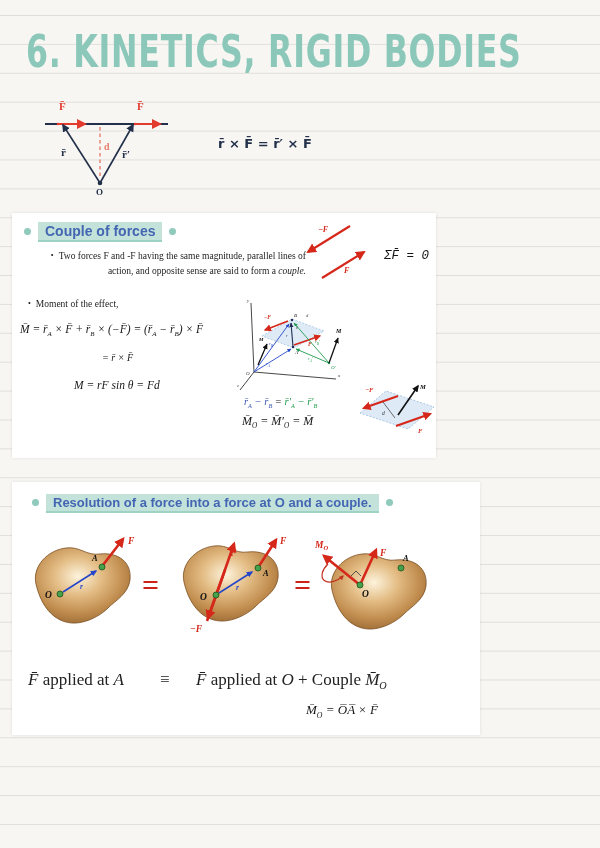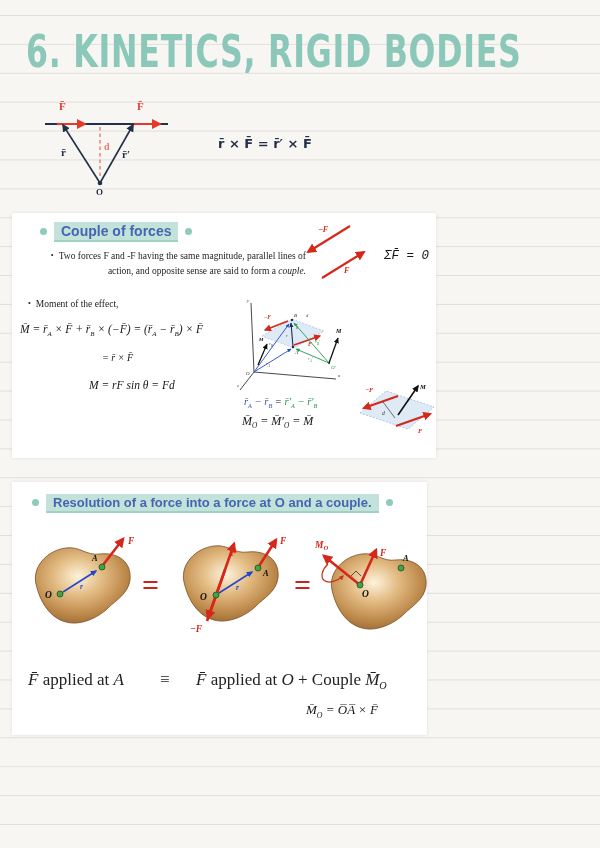--- a/index.html
+++ b/index.html
@@ -6,21 +6,21 @@
   .page{position:relative;width:600px;height:848px;overflow:hidden;
     background-color:#f7f6f3;
     background-image:linear-gradient(to bottom,#e0dfdb 1px,transparent 1px);
     background-size:100% 28.9px;background-position:0 15px;
     font-family:"Liberation Serif",serif;color:#222;}
   .title{position:absolute;left:26px;top:26px;font-family:"DejaVu Sans",sans-serif;
     font-weight:bold;font-size:44px;color:#8cc8ba;transform:scaleX(.72);
     transform-origin:0 0;white-space:nowrap;letter-spacing:1px;}
   .card{position:absolute;background:#fff;box-shadow:0 0 3px rgba(0,0,0,.10);}
   .card1{left:12px;top:213px;width:424px;height:245px;}
-  .card2{left:12px;top:482px;width:415px;height:253px;}
+  .card2{left:12px;top:482px;width:468px;height:253px;}
   .heading-row{position:absolute;display:flex;align-items:center;gap:7px;}
   .dot{width:7px;height:7px;border-radius:50%;background:#8fcabd;flex:0 0 auto;}
   .hl{background:#c2e2da;box-shadow:0 2px 0 #9ed2c5;padding:1px 7px;
     font-family:"Liberation Sans",sans-serif;font-weight:bold;color:#4466b2;}
   .h1t{font-size:14px;}
   .h2t{font-size:13px;}
   .txt{position:absolute;font-size:9.5px;line-height:1.55;color:#1c1c1c;text-align:right;}
   .mk{margin-right:5px;font-size:8px;vertical-align:1px;}
   .eq{position:absolute;font-style:italic;color:#161616;white-space:nowrap;}
   sub{font-size:60%;line-height:0;}
@@ -79,21 +79,21 @@
     <g>
       <circle cx="66" cy="85" r="2.3" fill="#22304a"></circle>
       <text x="62" y="97" font-size="9" font-weight="bold" fill="#22304a" font-family="DejaVu Sans,sans-serif">O</text>
     </g>
   </svg>
 
   <div class="hw" style="left:218px;top:136px;font-size:13px;">r̄ × F̄ = r̄′ × F̄</div>
 
   <section class="card card1">
 
-    <div class="heading-row" style="left:28px;top:9px;">
+    <div class="heading-row" style="left:12px;top:9px;">
       <span class="dot"></span>
       <span class="hl h1t">Couple of forces</span>
       <span class="dot"></span>
     </div>
 
     <p class="txt" style="left:16px;top:36px;width:278px;margin:0;">
       <span class="mk">•</span><span>Two forces F and -F having the same magnitude, parallel lines of action, and opposite sense are said to form a </span><span class="it">couple.</span>
     </p>
 
     <svg style="left:280px;top:8px;" width="100" height="62" viewBox="0 0 100 62">
@@ -113,21 +113,21 @@
     </svg>
 
     <div class="eq" style="left:372px;top:36px;font-size:12.5px;font-family:Liberation Mono, monospace;">ΣF̄ = 0</div>
 
     <p class="txt" style="left:16px;top:84px;margin:0;">
       <span class="mk">•</span><span>Moment of the effect,</span>
     </p>
 
     <div class="eq" style="left:8px;top:110px;font-size:11.5px;">M̄ = r̄<sub>A</sub> × F̄ + r̄<sub>B</sub> × (−F̄) = (r̄<sub>A</sub> − r̄<sub>B</sub>) × F̄</div>
     <div class="eq" style="left:90px;top:139px;font-size:10px;">= r̄ × F̄</div>
-    <div class="eq" style="left:77px;top:166px;font-size:11.5px;">M = rF sin θ = Fd</div>
+    <div class="eq" style="left:62px;top:166px;font-size:11.5px;">M = rF sin θ = Fd</div>
 
     <svg style="left:224px;top:80px;" width="112" height="102" viewBox="0 0 112 102">
       <defs>
         <marker id="t3R" markerWidth="6" markerHeight="6" refX="3.3" refY="2" orient="auto">
             <path d="M0,0 L4,2 L0,4 Z" fill="#d5281b"></path>
           </marker>
         <marker id="t3B" markerWidth="7" markerHeight="7" refX="4" refY="2" orient="auto">
             <path d="M0,0 L4.5,2 L0,4 Z" fill="#2546c8"></path>
           </marker>
         <marker id="t3G" markerWidth="7" markerHeight="7" refX="4" refY="2" orient="auto">

